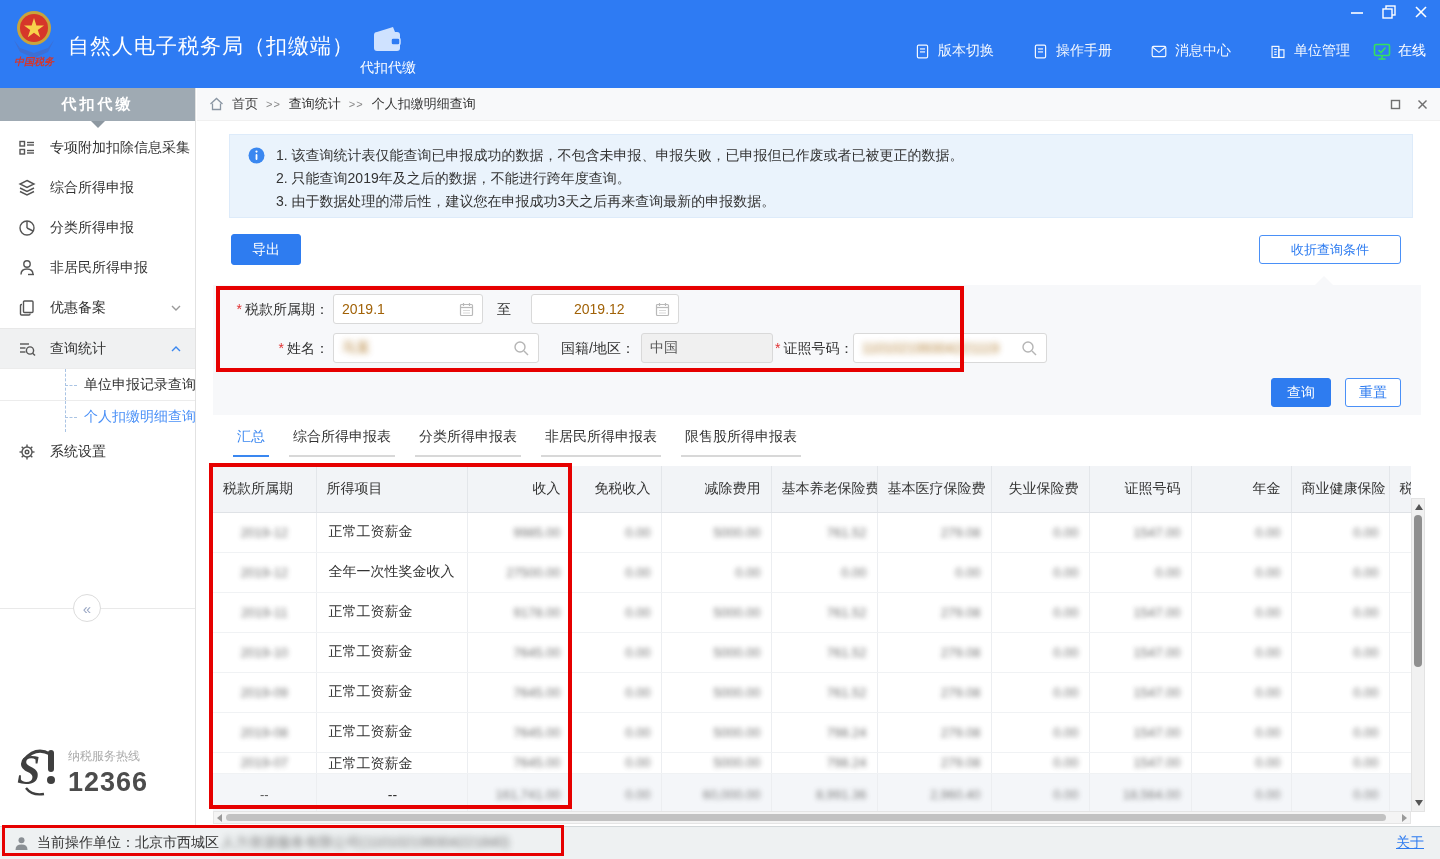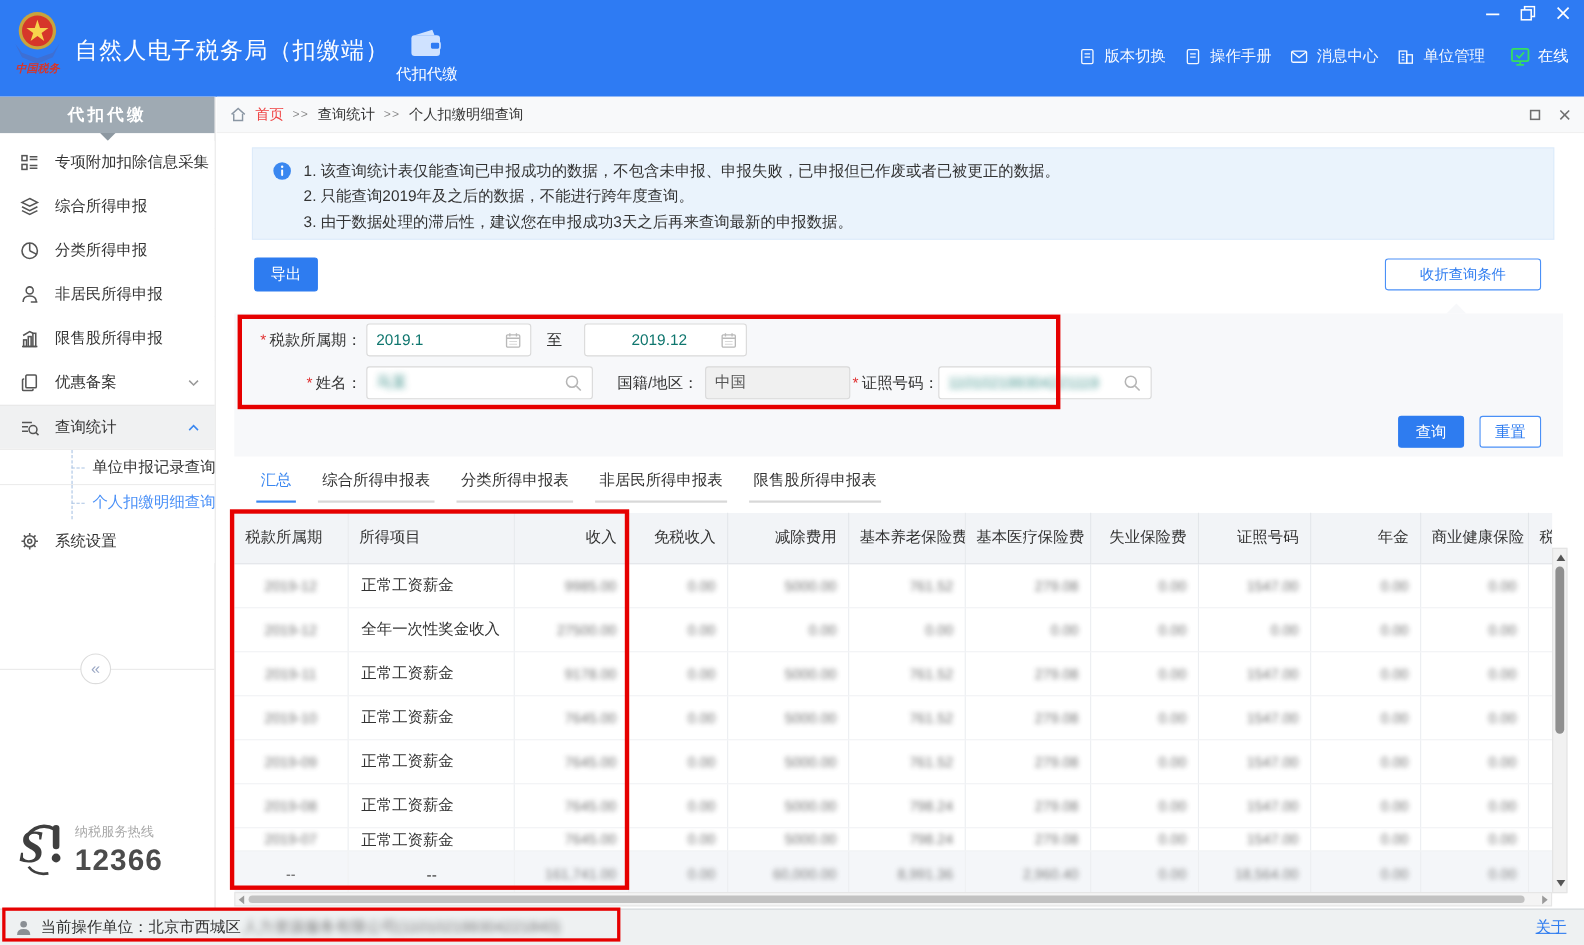--- a/index.html
+++ b/index.html
@@ -5,21 +5,21 @@
   * { margin:0; padding:0; box-sizing:border-box; }
   html,body { background:#fff; }
   body { font-family:"Liberation Sans","DejaVu Sans",sans-serif; }
   .screen { position:relative; width:1440px; height:859px; background:#fff; overflow:hidden; }
 
   
   .titlebar { position:absolute; left:0; top:0; width:1440px; height:88px; background:#2e7bf3; }
   .emblem { position:absolute; left:8px; top:6px; width:52px; height:62px; }
   .app-title { position:absolute; left:68px; top:32px; color:#fff; font-size:21px; font-weight:normal; letter-spacing:1px; }
   .tb-tab { position:absolute; left:345px; top:14px; width:86px; height:74px; display:flex; flex-direction:column; align-items:center; justify-content:center; gap:4px; color:#fff; font-size:14px; cursor:pointer; }
-  .tb-menu { position:absolute; right:90px; top:42px; display:flex; gap:16px; align-items:center; }
+  .tb-menu { position:absolute; right:90px; top:42px; display:flex; gap:38px; align-items:center; }
   .tb-item { display:flex; align-items:center; gap:7px; color:rgba(255,255,255,.95); font-size:14px; cursor:pointer; }
   .tb-online { position:absolute; right:14px; top:42px; display:flex; align-items:center; gap:7px; color:#fff; font-size:14px; }
   .win-controls { position:absolute; right:10px; top:4px; display:flex; gap:14px; }
   .win-btn { width:18px; height:16px; display:flex; align-items:center; justify-content:center; cursor:pointer; }
 
   
   .sidebar { position:absolute; left:0; top:88px; width:196px; bottom:33px; background:#fff; border-right:1px solid #e2e2e2; }
   .sb-header { position:relative; height:33px; background:#9faab3; color:#fff; font-size:15px; font-weight:bold; letter-spacing:3px; display:flex; align-items:center; justify-content:center; }
   .sb-notch { position:absolute; left:50%; top:33px; margin-left:-7px; width:0; height:0; border-left:7px solid transparent; border-right:7px solid transparent; border-top:7px solid #8d98a1; }
   .sb-menu { position:absolute; top:40px; left:0; right:0; }
@@ -37,40 +37,40 @@
   .sb-collapse-row { position:absolute; top:520px; left:0; right:0; border-top:1px solid #e9e9e9; }
   .sb-collapse { position:absolute; top:506px; left:73px; width:28px; height:28px; border:1px solid #dcdcdc; border-radius:50%; background:#fff; color:#9aa7c4; font-size:15px; display:flex; align-items:center; justify-content:center; cursor:pointer; }
   .hotline { position:absolute; left:16px; bottom:28px; display:flex; align-items:flex-end; gap:6px; }
   .hotline-texts { display:flex; flex-direction:column; gap:2px; }
   .hotline-label { color:#a9a9a9; font-size:12px; }
   .hotline-number { color:#4c4c4c; font-size:27px; font-weight:bold; letter-spacing:1px; }
 
   
   .main { position:absolute; left:197px; top:88px; right:0; bottom:33px; background:#fff; }
   .breadcrumb { position:absolute; left:0; top:0; right:0; height:33px; background:#f8f9fa; border-bottom:1px solid #f0f0f0; display:flex; align-items:center; padding:0 12px; gap:8px; font-size:13px; color:#333; }
-  .bc-home-link { color:#ef4444; cursor:pointer; }
+  .bc-home-link { color:#404040; cursor:pointer; }
   .bc-sep { color:#888; font-size:11px; letter-spacing:1px; }
   .bc-win { position:absolute; right:12px; top:0; height:33px; display:flex; align-items:center; gap:16px; }
 
   .notice { position:absolute; left:32px; top:46px; width:1184px; height:84px; background:#eaf3fc; border:1px solid #ddebfa; padding:9px 16px 0 18px; }
   .notice-line { font-size:14px; color:#333; line-height:23px; padding-left:28px; position:relative; }
   .notice-icon { position:absolute; left:0; top:3px; }
 
   .btn { display:inline-flex; align-items:center; justify-content:center; border-radius:3px; font-size:14px; cursor:pointer; }
   .btn-primary { background:#2e7cf0; color:#fff; border:1px solid #2e7cf0; }
   .btn-outline { background:#fff; color:#2e7cf0; border:1px solid #4a90f7; }
-  .export-btn { position:absolute; left:34px; top:146px; width:58px; height:31px; }
+  .export-btn { position:absolute; left:34px; top:146px; width:70px; height:31px; }
   .collapse-filter-btn { position:absolute; left:1062px; top:147px; width:142px; height:29px; font-size:13px; }
 
   .filter-panel { position:absolute; left:16px; top:197px; width:1208px; height:130px; background:#f7f8fa; }
   .filter-notch { position:absolute; left:1118px; top:188px; width:0; height:0; border-left:9px solid transparent; border-right:9px solid transparent; border-bottom:9px solid #f7f8fa; }
   .filter-notch::before { content:""; position:absolute; left:-9px; top:-1px; width:0; height:0; border-left:9px solid transparent; border-right:9px solid transparent; border-bottom:9px solid #e4e6e9; z-index:-1; }
   .f-label { position:absolute; font-size:14px; color:#333; line-height:30px; text-align:right; white-space:nowrap; }
   .f-label.req::before { content:"*"; color:#e03131; margin-right:3px; }
-  .input-box { position:absolute; height:30px; background:#fff; border:1px solid #d9d9d9; border-radius:3px; display:flex; align-items:center; padding:0 8px; font-size:14px; color:#0f766e; cursor:text; }
+  .input-box { position:absolute; height:30px; background:#fff; border:1px solid #d9d9d9; border-radius:3px; display:flex; align-items:center; padding:0 8px; font-size:14px; color:#a16207; cursor:text; }
   .input-box .ib-text { flex:1; white-space:nowrap; overflow:hidden; }
   .input-box.disabled { background:#f0f0f0; color:#555; cursor:default; }
   .ib-icon { flex:none; margin-left:4px; display:flex; }
   .blurred { filter:blur(3px); opacity:.8; }
   .blur-soft { filter:blur(2.6px); opacity:.75; }
 
   .search-btn { position:absolute; left:1074px; top:290px; width:60px; height:29px; }
   .reset-btn  { position:absolute; left:1148px; top:290px; width:56px; height:29px; }
 
   .tabs { position:absolute; left:36px; top:340px; display:flex; gap:20px; }
@@ -255,32 +255,20 @@
         </div>
         <div class="sb-item">
           <span class="sb-icon">
             <svg width="20" height="20" viewBox="0 0 20 20" fill="none">
               <circle cx="10" cy="6" r="3.2" stroke="#555" stroke-width="1.4" fill="none"></circle>
               <path d="M4 16.5 Q4 11 10 11 Q16 11 16 16.5" stroke="#555" stroke-width="1.4" fill="none"></path>
               <line x1="11" y1="16.5" x2="17" y2="16.5" stroke="#555" stroke-width="1.4" fill="none"></line>
             </svg>
           </span>
           <span class="sb-label">非居民所得申报</span>
-        </div>
-        <div class="sb-item">
-          <span class="sb-icon">
-            <svg width="20" height="20" viewBox="0 0 20 20" fill="none">
-              <line x1="3" y1="17" x2="17" y2="17" stroke="#555" stroke-width="1.4" fill="none"></line>
-              <rect x="4.5" y="11" width="2.6" height="6" stroke="#555" stroke-width="1.4" fill="none"></rect>
-              <rect x="8.7" y="8" width="2.6" height="9" stroke="#555" stroke-width="1.4" fill="none"></rect>
-              <rect x="12.9" y="5" width="2.6" height="12" stroke="#555" stroke-width="1.4" fill="none"></rect>
-              <path d="M4 7 L10 3.5 L13 5" stroke="#555" stroke-width="1.4" fill="none"></path>
-            </svg>
-          </span>
-          <span class="sb-label">限售股所得申报</span>
         </div>
         <div class="sb-item">
           <span class="sb-icon">
             <svg width="20" height="20" viewBox="0 0 20 20" fill="none">
               <rect x="6.5" y="3" width="9.5" height="11.5" rx="1" stroke="#555" stroke-width="1.4" fill="none"></rect>
               <path d="M5 6.5 H4.5 A1 1 0 0 0 3.5 7.5 V16 A1 1 0 0 0 4.5 17 H12 A1 1 0 0 0 13 16 V15.5" stroke="#555" stroke-width="1.4" fill="none"></path>
             </svg>
           </span>
           <span class="sb-label">优惠备案</span>
           <span class="sb-chevron">

